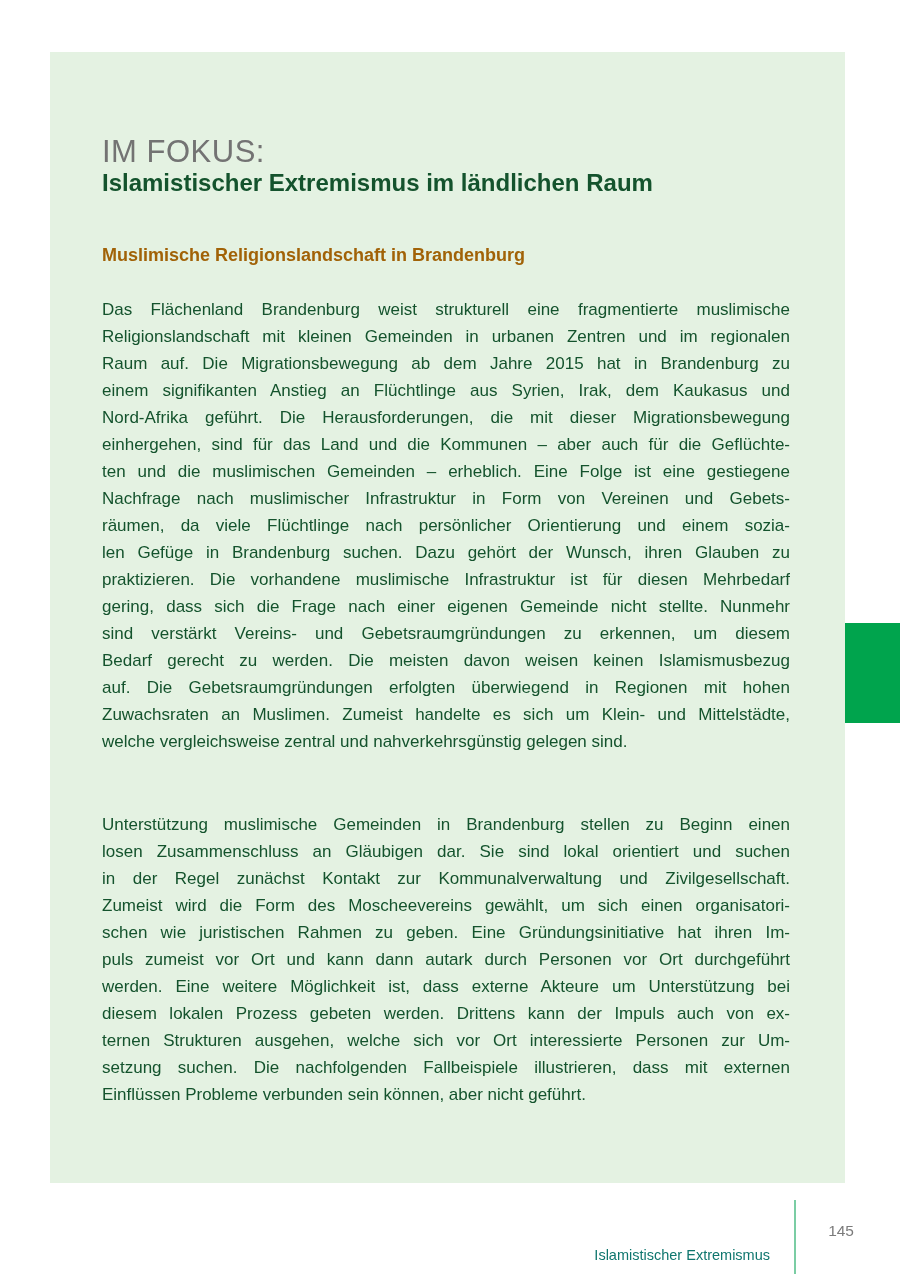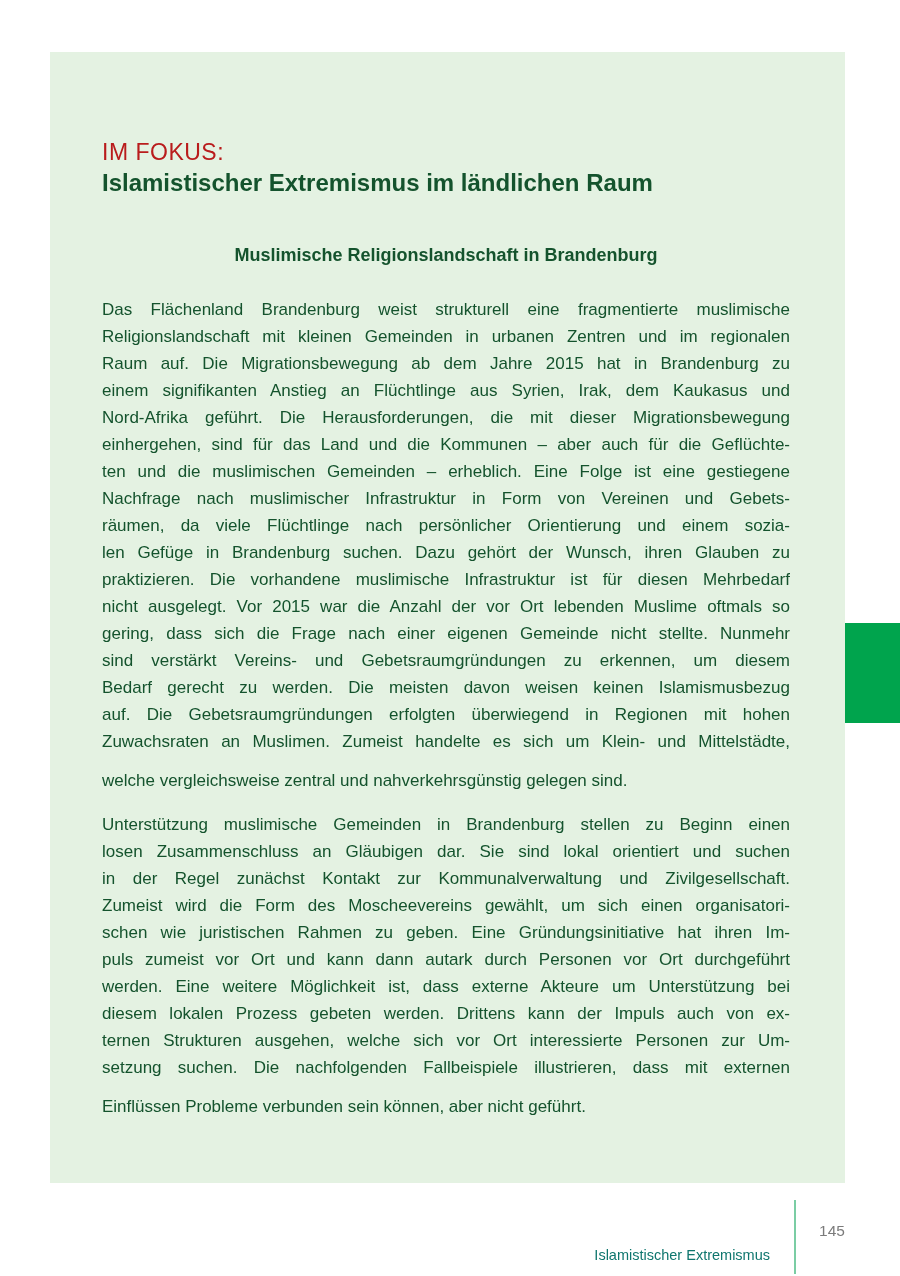--- a/index.html
+++ b/index.html
@@ -18,67 +18,65 @@
     top: 52px;
     width: 795px;
     height: 1131px;
     background: #e4f2e2;
   }
   .eyebrow {
     position: absolute;
     left: 52px;
     right: 55px;
     top: 86px;
-    font-size: 23px;
+    font-size: 31px;
     font-weight: 400;
     letter-spacing: 0.5px;
-    color: #b91c1c;
+    color: #737373;
     line-height: 28px;
   }
   .doc-title {
     position: absolute;
     left: 52px;
     right: 55px;
     top: 117px;
     font-size: 24px;
     font-weight: 700;
     color: #14532d;
     line-height: 28px;
   }
   .section-heading {
     position: absolute;
     left: 52px;
     right: 55px;
     top: 192px;
     font-size: 18px;
     font-weight: 700;
-    color: #14532d;
+    color: #a16207;
     line-height: 22px;
-    text-align: center;
   }
   .para {
     position: absolute;
     left: 52px;
     right: 55px;
     font-size: 17px;
     color: #14532d;
     line-height: 27px;
   }
   .para-1 { top: 244px; }
   .para-2 { top: 759px; }
   .tline {
     text-align: justify;
     text-align-last: justify;
     white-space: normal;
     height: 27px;
     overflow: hidden;
   }
   .tline.tline-last {
     text-align-last: left;
-    margin-top: 12px;
   }
   .side-tab {
     position: absolute;
     left: 845px;
     top: 623px;
     width: 55px;
     height: 100px;
     background: #00a44d;
   }
   .footer-chapter {
@@ -96,21 +94,21 @@
     top: 1200px;
     width: 2px;
     height: 74px;
     background: #7bcda4;
   }
   .footer-page-number {
     position: absolute;
     left: 810px;
     top: 1221px;
     width: 44px;
-    text-align: center;
+    text-align: right;
     font-size: 15.5px;
     color: #7b7b7b;
     line-height: 20px;
   }
 </style>
 </head>
 <body>
 
 <div class="page">
 
@@ -127,21 +125,20 @@
         <div class="tline">Religionslandschaft mit kleinen Gemeinden in urbanen Zentren und im regionalen</div>
         <div class="tline">Raum auf. Die Migrationsbewegung ab dem Jahre 2015 hat in Brandenburg zu</div>
         <div class="tline">einem signifikanten Anstieg an Flüchtlinge aus Syrien, Irak, dem Kaukasus und</div>
         <div class="tline">Nord-Afrika geführt. Die Herausforderungen, die mit dieser Migrationsbewegung</div>
         <div class="tline">einhergehen, sind für das Land und die Kommunen – aber auch für die Geflüchte-</div>
         <div class="tline">ten und die muslimischen Gemeinden – erheblich. Eine Folge ist eine gestiegene</div>
         <div class="tline">Nachfrage nach muslimischer Infrastruktur in Form von Vereinen und Gebets-</div>
         <div class="tline">räumen, da viele Flüchtlinge nach persönlicher Orientierung und einem sozia-</div>
         <div class="tline">len Gefüge in Brandenburg suchen. Dazu gehört der Wunsch, ihren Glauben zu</div>
         <div class="tline">praktizieren. Die vorhandene muslimische Infrastruktur ist für diesen Mehrbedarf</div>
-        <div class="tline">nicht ausgelegt. Vor 2015 war die Anzahl der vor Ort lebenden Muslime oftmals so</div>
         <div class="tline">gering, dass sich die Frage nach einer eigenen Gemeinde nicht stellte. Nunmehr</div>
         <div class="tline">sind verstärkt Vereins- und Gebetsraumgründungen zu erkennen, um diesem</div>
         <div class="tline">Bedarf gerecht zu werden. Die meisten davon weisen keinen Islamismusbezug</div>
         <div class="tline">auf. Die Gebetsraumgründungen erfolgten überwiegend in Regionen mit hohen</div>
         <div class="tline">Zuwachsraten an Muslimen. Zumeist handelte es sich um Klein- und Mittelstädte,</div>
         <div class="tline tline-last">welche vergleichsweise zentral und nahverkehrsgünstig gelegen sind.</div>
       </div>
 
     <div class="para para-2">
         <div class="tline">Unterstützung muslimische Gemeinden in Brandenburg stellen zu Beginn einen</div>

